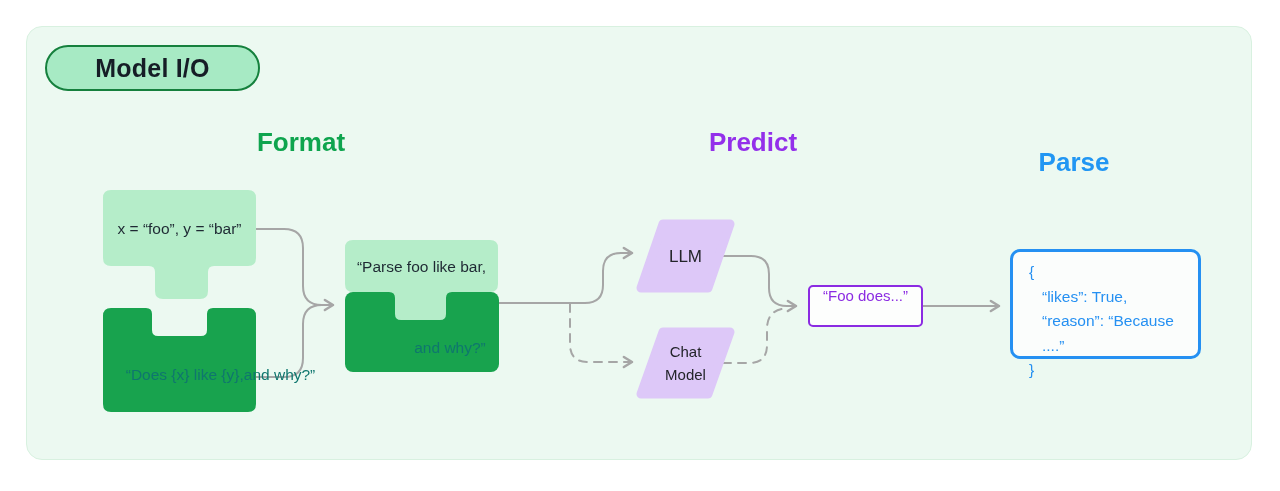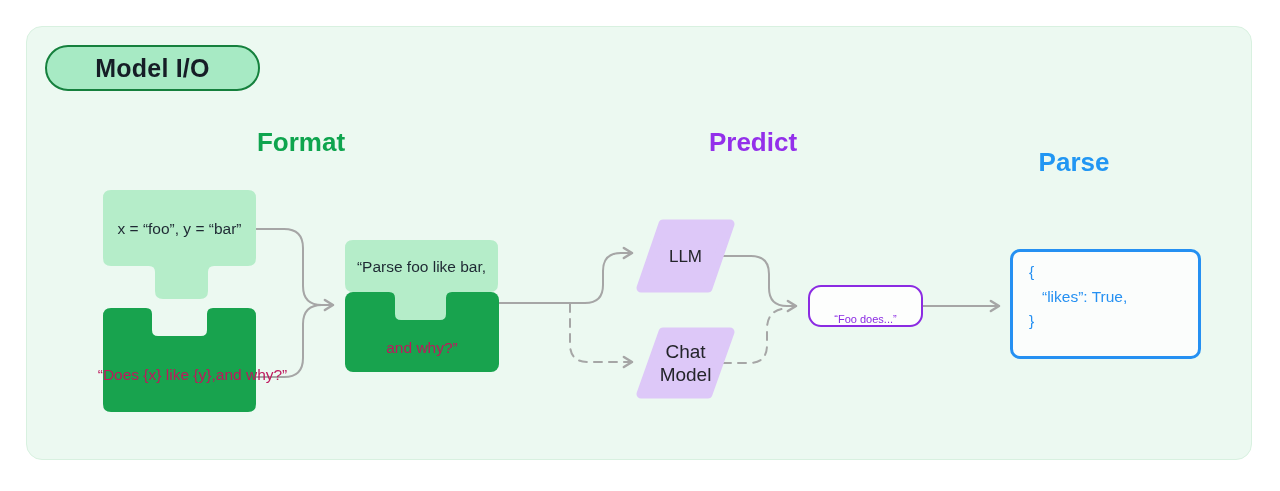--- a/index.html
+++ b/index.html
@@ -25,32 +25,32 @@
   }
   .hdr-format{left:301px;color:#0ea44e;}
   .hdr-predict{left:753px;color:#9330ea;}
   .hdr-parse{left:1074px;color:#2196f3;margin-top:20px;}
   svg.layer{position:absolute;left:0;top:0;width:1280px;height:491px;}
   .node-text{
     position:absolute;display:flex;align-items:center;justify-content:center;
     text-align:left;font-size:15.5px;color:#1e2933;line-height:23px;
     white-space:pre;pointer-events:none;
   }
-  .white{color:#be185d;}
+  .white{color:#0f766e;padding-left:28px;}
   .t-vars{left:103px;top:190px;width:153px;height:76px;}
   .t-template{left:103px;top:336px;width:179px;height:76px;}
   .t-merged-top{left:345px;top:240px;width:153px;height:52px;}
   .t-merged-bottom{left:345px;top:323px;width:154px;height:49px;}
   .t-llm{left:637px;top:220px;width:97px;height:72px;font-size:17px;color:#23242a;}
-  .t-chat{left:637px;top:328px;width:97px;height:70px;flex-direction:column;font-size:19px;color:#23242a;}
+  .t-chat{left:637px;top:328px;width:97px;height:70px;flex-direction:column;font-size:15px;color:#23242a;}
   .output-box{
     position:absolute;left:808px;top:285px;width:115px;height:42px;
-    background:#fdfefd;border:2.5px solid #8b2be2;border-radius:13px;
-    box-sizing:border-box;display:flex;align-items:flex-end;justify-content:center;
-    font-size:11px;color:#8b2be2;
+    background:#fdfefd;border:2.5px solid #8b2be2;border-radius:5px;
+    box-sizing:border-box;display:flex;align-items:flex-start;justify-content:center;
+    font-size:15px;color:#8b2be2;
   }
   .parse-box{
     position:absolute;left:1010px;top:249px;width:191px;height:110px;
     background:#fbfdfc;border:3px solid #2590f2;border-radius:10px;
     box-sizing:border-box;padding:8px 10px 0 16px;
     font-size:15.5px;color:#2590f2;line-height:24.5px;
   }
   .parse-box .indent{padding-left:13px;}
 </style>
 </head>
@@ -112,14 +112,15 @@
   <div>Model</div>
 </div>
 
 <div class="output-box">
   <span>“Foo does...”</span>
 </div>
 
 <div class="parse-box">
   <div>{</div>
   <div class="indent">“likes”: True,</div>
+  <div class="indent">“reason”: “Because ....”</div>
   <div>}</div>
 </div>
 
 </body></html>

